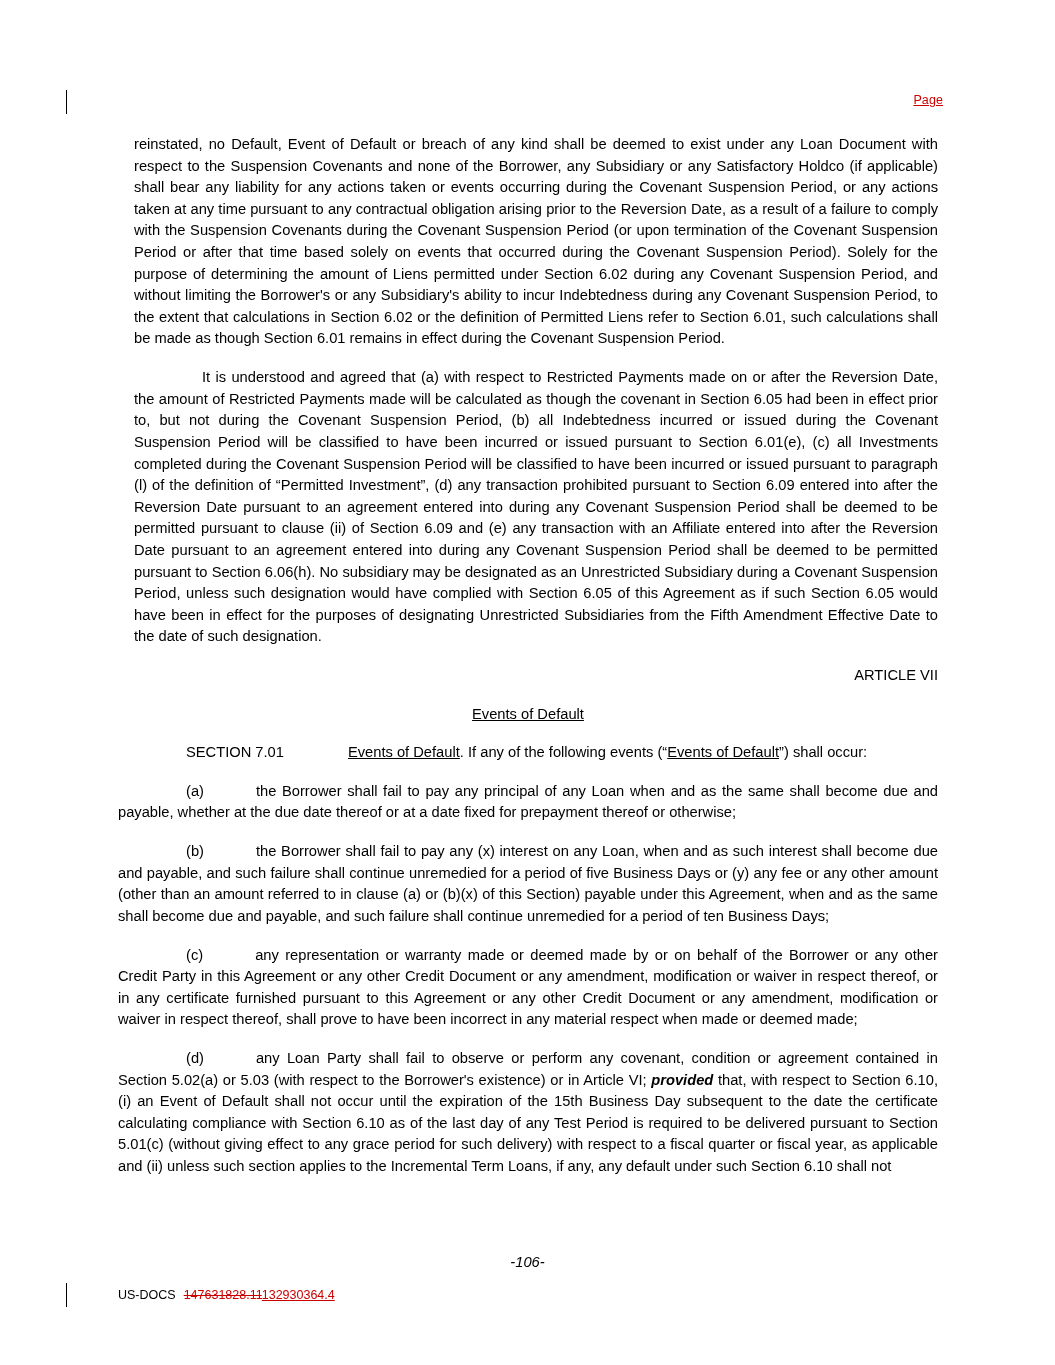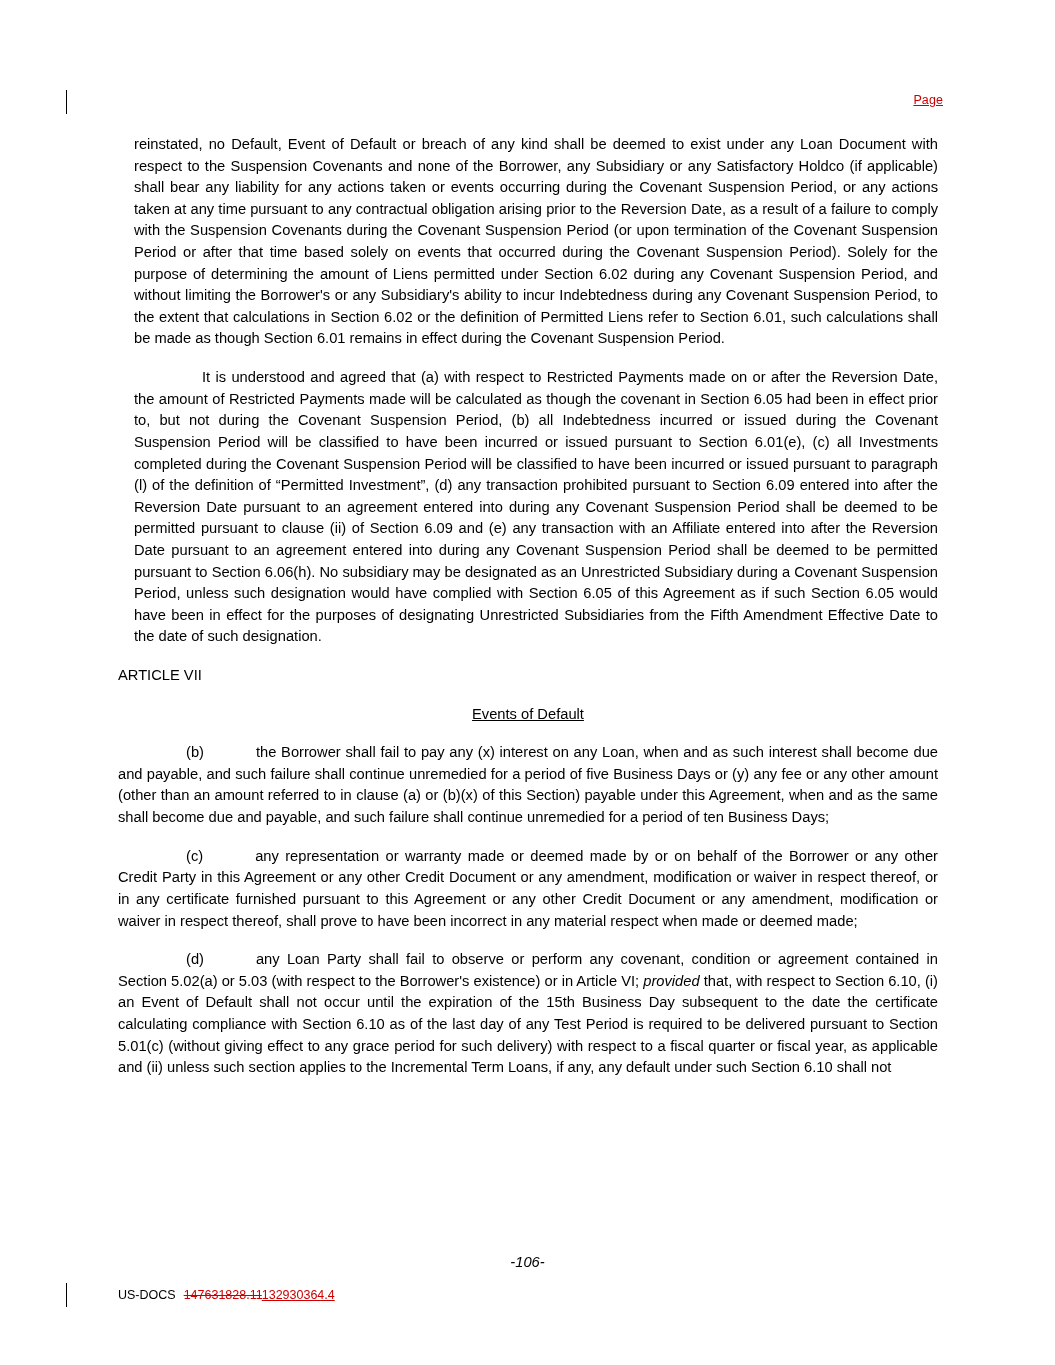--- a/index.html
+++ b/index.html
@@ -52,41 +52,41 @@
   }
 
   .para {
     margin: 0 0 17px 16px;
     text-align: justify;
   }
   .para.indent {
     text-indent: 68px;
   }
   .u { text-decoration: underline; margin-top: 44px; }
-  .ital { font-style: italic; }
+  .ital { font-style: italic; font-weight: bold; }
   .section-line {
     margin: 0 0 17px 0;
     text-indent: 68px;
     text-align: justify;
   }
   .section-num-gap {
     display: inline-block;
     width: 64px;
   }
   .lettered {
     margin: 0 0 17px 0;
     text-align: justify;
     text-indent: 68px;
   }
   .letter-gap {
     display: inline-block;
     width: 52px;
   }
   .article-title {
-    text-align: left;
+    text-align: right;
     margin: 0 0 17px 0;
     text-indent: 0;
   }
   .article-sub {
     text-align: center;
     margin: 0 0 17px 0;
     text-indent: 0;
   }
 
   .page-number {
@@ -128,21 +128,23 @@
   <div class="content">
 
     <p class="para">reinstated, no Default, Event of Default or breach of any kind shall be deemed to exist under any Loan Document with respect to the Suspension Covenants and none of the Borrower, any Subsidiary or any Satisfactory Holdco (if applicable) shall bear any liability for any actions taken or events occurring during the Covenant Suspension Period, or any actions taken at any time pursuant to any contractual obligation arising prior to the Reversion Date, as a result of a failure to comply with the Suspension Covenants during the Covenant Suspension Period (or upon termination of the Covenant Suspension Period or after that time based solely on events that occurred during the Covenant Suspension Period).  Solely for the purpose of determining the amount of Liens permitted under Section 6.02 during any Covenant Suspension Period, and without limiting the Borrower's or any Subsidiary's ability to incur Indebtedness during any Covenant Suspension Period, to the extent that calculations in Section 6.02 or the definition of Permitted Liens refer to Section 6.01, such calculations shall be made as though Section 6.01 remains in effect during the Covenant Suspension Period.</p>
 
     <p class="para indent">It is understood and agreed that (a) with respect to Restricted Payments made on or after the Reversion Date, the amount of Restricted Payments made will be calculated as though the covenant in Section 6.05 had been in effect prior to, but not during the Covenant Suspension Period, (b) all Indebtedness incurred or issued during the Covenant Suspension Period will be classified to have been incurred or issued pursuant to Section 6.01(e), (c) all Investments completed during the Covenant Suspension Period will be classified to have been incurred or issued pursuant to paragraph (l) of the definition of “Permitted Investment”, (d) any transaction prohibited pursuant to Section 6.09 entered into after the Reversion Date pursuant to an agreement entered into during any Covenant Suspension Period shall be deemed to be permitted pursuant to clause (ii) of Section 6.09 and (e) any transaction with an Affiliate entered into after the Reversion Date pursuant to an agreement entered into during any Covenant Suspension Period shall be deemed to be permitted pursuant to Section 6.06(h).  No subsidiary may be designated as an Unrestricted Subsidiary during a Covenant Suspension Period, unless such designation would have complied with Section 6.05 of this Agreement as if such Section 6.05 would have been in effect for the purposes of designating Unrestricted Subsidiaries from the Fifth Amendment Effective Date to the date of such designation.</p>
 
     <p class="article-title">ARTICLE VII</p>
 
     <p class="article-sub"><span class="u">Events of Default</span></p>
 
+    <p class="section-line"><span>SECTION 7.01</span><span class="section-num-gap"></span><span class="u">Events of Default</span><span>.  If any of the following events (“</span><span class="u">Events of Default</span><span>”) shall occur:</span></p>
 
+    <p class="lettered"><span>(a)</span><span class="letter-gap"></span><span>the Borrower shall fail to pay any principal of any Loan when and as the same shall become due and payable, whether at the due date thereof or at a date fixed for prepayment thereof or otherwise;</span></p>
 
     <p class="lettered"><span>(b)</span><span class="letter-gap"></span><span>the Borrower shall fail to pay any (x) interest on any Loan, when and as such interest shall become due and payable, and such failure shall continue unremedied for a period of five Business Days or (y) any fee or any other amount (other than an amount referred to in clause (a) or (b)(x) of this Section) payable under this Agreement, when and as the same shall become due and payable, and such failure shall continue unremedied for a period of ten Business Days;</span></p>
 
     <p class="lettered"><span>(c)</span><span class="letter-gap"></span><span>any representation or warranty made or deemed made by or on behalf of the Borrower or any other Credit Party in this Agreement or any other Credit Document or any amendment, modification or waiver in respect thereof, or in any certificate furnished pursuant to this Agreement or any other Credit Document or any amendment, modification or waiver in respect thereof, shall prove to have been incorrect in any material respect when made or deemed made;</span></p>
 
     <p class="lettered"><span>(d)</span><span class="letter-gap"></span><span>any Loan Party shall fail to observe or perform any covenant, condition or agreement contained in Section 5.02(a) or 5.03 (with respect to the Borrower's existence) or in Article VI; </span><span class="ital">provided</span><span> that, with respect to Section 6.10, (i) an Event of Default shall not occur until the expiration of the 15th Business Day subsequent to the date the certificate calculating compliance with Section 6.10 as of the last day of any Test Period is required to be delivered pursuant to Section 5.01(c) (without giving effect to any grace period for such delivery) with respect to a fiscal quarter or fiscal year, as applicable and (ii) unless such section applies to the Incremental Term Loans, if any, any default under such Section 6.10 shall not</span></p>
 
   </div>
 
   <div class="page-number">-106-</div>

